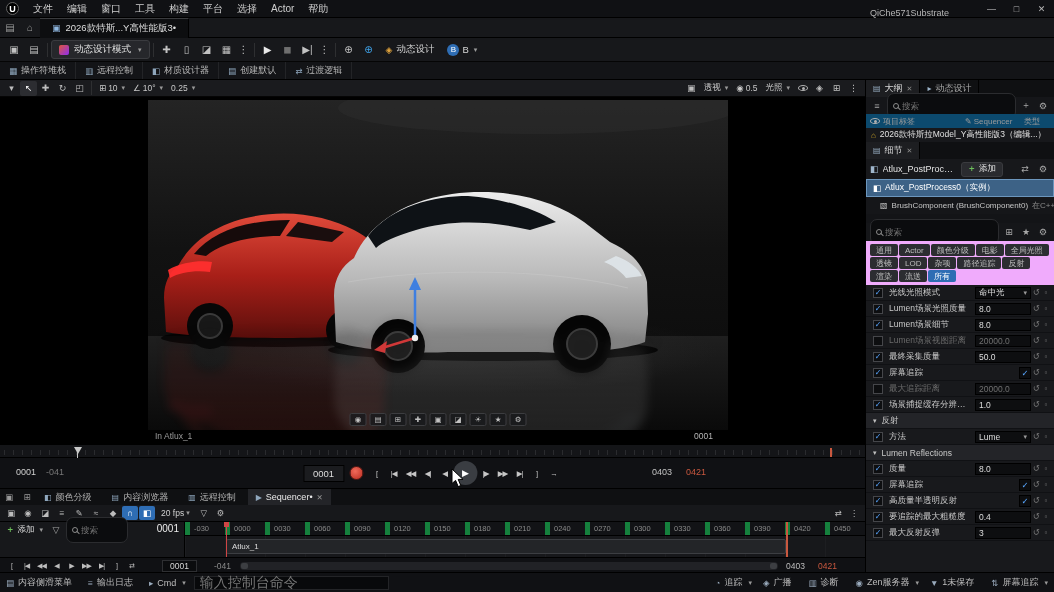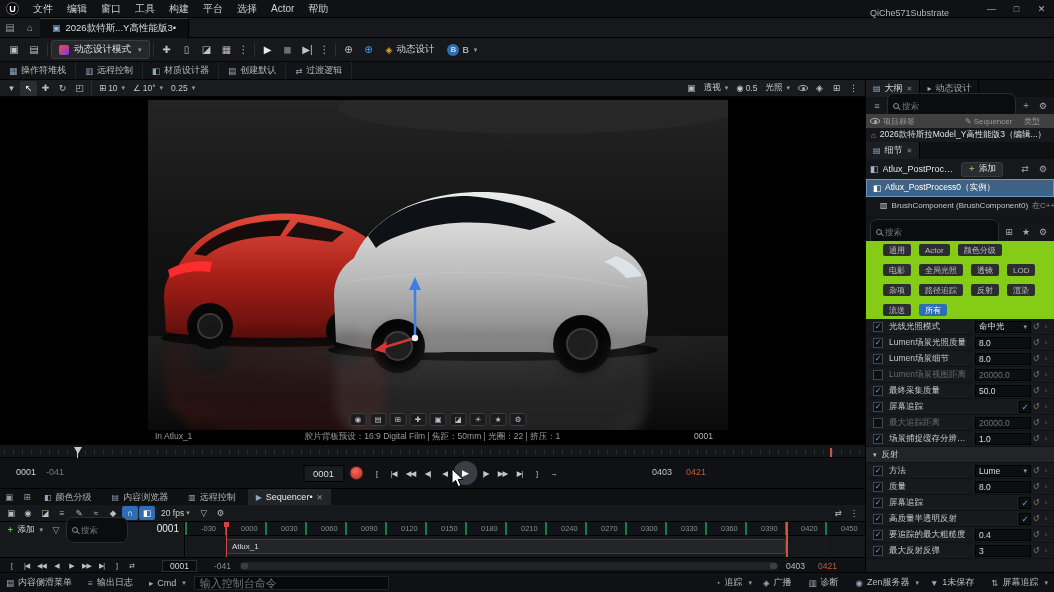--- a/index.html
+++ b/index.html
@@ -87,38 +87,38 @@
 .rp-tab .ti{font-size:8px;color:#9fb6cc}
 .rp-tab .tx{font-size:7px;color:#8a8a8a}
 .rp-tab.ghost{background:transparent;color:#a8a8a8}
 .rowbar{display:flex;align-items:center;padding:0 4px;gap:3px;flex:0 0 auto}
 .ol-toolbar{height:17px}
 .srch{flex:1;height:13px;background:#0b0c0e;border:1px solid #2b2c2f;border-radius:7px;display:flex;align-items:center;gap:3px;padding:12px 5px}
 .srch input{background:transparent;border:0;color:#9a9a9a;font-size:8.5px;width:100%;font-family:inherit}
 .i-search{width:6px;height:6px;border:1px solid #8a8a8a;border-radius:50%;position:relative;flex:0 0 auto}
 .i-search::after{content:"";position:absolute;width:4px;height:1px;background:#8a8a8a;transform:rotate(45deg);right:-3px;bottom:-1px}
 .mini{width:14px;height:14px;display:flex;align-items:center;justify-content:center;color:#a8a8a8;font-size:9px;flex:0 0 auto}
-.ol-header{height:14px;background:#404040;display:flex;align-items:center;font-size:8px;color:#9a9a9a;padding:0 4px;gap:3px;flex:0 0 auto}
+.ol-header{height:14px;background:#0c4a6e;display:flex;align-items:center;font-size:8px;color:#9a9a9a;padding:0 4px;gap:3px;flex:0 0 auto}
 .ol-header .c-label{flex:1}
 .ol-header .c-seq{width:56px;display:flex;gap:2px;align-items:center}
 .ol-header .c-type{width:26px}
 .ol-row{height:14px;display:flex;align-items:center;gap:4px;font-size:8.5px;color:#e0e0e0;background:#17181b;padding:0 5px;white-space:nowrap;overflow:hidden;flex:0 0 auto}
 .ol-row .oi{color:#c9a227;font-size:8px}
 .ol-row .otxt{overflow:hidden;text-overflow:ellipsis}
 .ol-footer{height:14px;display:flex;align-items:center;font-size:8px;color:#8c8c8c;padding:0 6px;background:#101114;flex:0 0 auto}
 .dt-header{height:20px;display:flex;align-items:center;gap:4px;padding:0 4px;background:#17181b;flex:0 0 auto}
 .dt-header .aname{font-size:9px;color:#e4e4e4;white-space:nowrap;overflow:hidden;text-overflow:ellipsis;max-width:74px}
 .add-btn{display:flex;align-items:center;gap:3px;background:#2a2b2f;border:1px solid #3a3b3f;border-radius:3px;height:15px;padding:0 6px;font-size:8.5px;color:#e0e0e0}
 .add-btn .plus{color:#6cbf5a;font-weight:bold}
 .inst-row{height:18px;background:#3d6286;border:1px solid #6c96bd;display:flex;align-items:center;gap:4px;font-size:8.5px;color:#fff;padding:0 6px;flex:0 0 auto;white-space:nowrap;overflow:hidden}
 .comp-row{height:17px;display:flex;align-items:center;gap:4px;font-size:8px;color:#c5c5c5;padding:0 4px 0 14px;flex:0 0 auto;white-space:nowrap;overflow:hidden}
 .comp-row .cnote{margin-left:auto;color:#8a8a8a}
 .rp-gap{height:9px;background:#131417;flex:0 0 auto}
 .dt-search{height:18px}
-.chips{display:flex;flex-wrap:wrap;gap:8px;padding:3px 17px;background:#84cc16;flex:0 0 auto}
+.chips{display:flex;flex-wrap:wrap;gap:1px;padding:3px 4px;background:#f0abfc;flex:0 0 auto}
 .chip{height:12px;padding:0 6px;background:#2c2d31;border-radius:2px;font-size:8px;color:#bdbdbd;display:flex;align-items:center}
 .chip.on{background:#2e6db4;color:#fff}
 .props{flex:1;overflow:hidden;background:#18191c}
 .prow{height:16px;display:flex;align-items:center;padding:0 3px 0 7px;border-bottom:1px solid #101114;background:#18191c}
 .prow .arrow{display:none}
 .prow.sec{background:#232428;color:#e0e0e0}
 .prow.sec .arrow{display:inline-block;margin-right:5px;font-size:7px;color:#c0c0c0}
 .chk{width:10px;height:10px;border:1px solid #45464a;background:#0d0e10;margin-right:6px;font-size:8px;color:#58a6ff;display:flex;align-items:center;justify-content:center;flex:0 0 auto}
 .plabel{flex:1;font-size:8.5px;color:#c9c9c9;white-space:nowrap;overflow:hidden;text-overflow:ellipsis;margin-right:3px}
 .pval{width:56px;height:12px;background:#0d0e10;border:1px solid #000;font-size:8.5px;color:#dedede;display:flex;align-items:center;padding:0 3px;flex:0 0 auto}
@@ -142,41 +142,41 @@
 .fps{display:flex;align-items:center;font-size:8.5px;color:#cfcfcf;padding:0 5px}
 .sq-right{margin-left:auto;display:flex;align-items:center}
 .sq-main{height:35px;display:flex;position:relative}
 .sq-tree{width:185px;background:#17181b;border-right:1px solid #000;position:relative}
 .sq-tree .rowbar{height:16px;padding:0 3px}
 .sq-add{display:flex;align-items:center;gap:3px;font-size:8.5px;color:#dcdcdc;padding:0 3px}
 .sq-add .plus{color:#6cbf5a;font-weight:bold}
 .sq-time{position:absolute;right:5px;top:1px;font-size:10px;color:#ececec}
 .sq-timeline{flex:1;position:relative;background:#121316}
 .ruler{height:14px;display:flex;border-bottom:1px solid #000}
-.tick{width:40px;font-size:7.5px;color:#8a8a8a;border-left:2px solid #15803d;padding-left:14px;line-height:13px;flex:0 0 auto;overflow:hidden}
+.tick{width:40px;font-size:7.5px;color:#8a8a8a;border-left:5px solid #15803d;padding-left:4px;line-height:13px;flex:0 0 auto;overflow:hidden}
 .trackarea{position:relative;height:21px;background:#17181b;background-image:repeating-linear-gradient(90deg,#1d1e21 0 1px,transparent 1px 40px)}
 .clip{position:absolute;left:41px;top:3px;width:560px;height:15px;background:#232528;border:1px solid #3c3e42;border-radius:2px;font-size:8px;color:#dcdcdc;display:flex;align-items:center;padding-left:5px}
 .playhead{position:absolute;left:41px;top:0;width:1px;height:35px;background:#d04545}
 .playhead::before{content:"";position:absolute;left:-2px;top:0;width:5px;height:5px;background:#d04545}
 .endmark{position:absolute;left:601px;top:0;width:2px;height:35px;background:#c9583f}
 .sq-transport{height:16px;background:#101114;border-top:1px solid #000;position:relative;display:flex;align-items:center;padding:0 4px}
 .tbtn2{width:15px;height:14px;display:flex;align-items:center;justify-content:center;color:#bdbdbd;font-size:7px;letter-spacing:-1px}
 .time-box{position:absolute;left:162px;top:2px;height:12px;background:#0b0c0e;border:1px solid #2e2f32;color:#d6d6d6;font-size:8.5px;display:flex;align-items:center;padding:0 7px}
 .rs{position:absolute;font-size:8.5px;top:3px}
 .range-bar{position:absolute;left:240px;top:4px;width:538px;height:8px;background:#212226;border-radius:4px}
 .range-bar::before,.range-bar::after{content:"";position:absolute;top:1px;width:7px;height:6px;background:#3c3e42;border-radius:2px}
 .range-bar::before{left:1px}
 .range-bar::after{right:1px}
 
 
 .statusbar{position:absolute;left:0;top:572px;width:1054px;height:20px;background:#101114;border-top:1px solid #000;display:flex;align-items:center;padding:0 6px;gap:8px}
 .st-item{display:flex;align-items:center;gap:4px;font-size:9px;color:#bdbdbd}
 .st-item .gi{font-size:8.5px;color:#9aabbd}
 .console{width:195px;height:14px;background:#08090b;border:1px solid #232427;display:flex;align-items:center;padding:0 5px}
-.console input{background:transparent;border:0;color:#7a7a7a;font-size:11px;width:100%;font-family:Liberation Sans, sans-serif}
+.console input{background:transparent;border:0;color:#7a7a7a;font-size:14px;width:100%;font-family:Liberation Mono, monospace}
 .st-right{margin-left:auto;display:flex;align-items:center;gap:11px}
 
 
 .cursor{position:absolute;left:451px;top:468px;z-index:1000;pointer-events:none}
 </style>
 </head>
 <body>
 
 <div class="app">
 
@@ -410,21 +410,20 @@
           <button class="cami">✚</button>
           <button class="cami">▣</button>
           <button class="cami">◪</button>
           <button class="cami">☀</button>
           <button class="cami">★</button>
           <button class="cami">⚙</button>
         </div>
     </div>
     <div class="vp-info">
       <span class="cam-name">In Atlux_1</span>
-      <span class="film">胶片背板预设：16:9 Digital Film | 焦距：50mm | 光圈：22 | 挤压：1</span>
       <span class="fr">0001</span>
     </div>
   </div>
 
   <div class="scrubber">
     <div class="scrub-ticks"></div>
     <div class="scrub-line"></div>
     <div class="scrub-head"></div>
     <div class="scrub-end"></div>
   </div>
@@ -625,20 +624,26 @@
 
         <div class="prow vt-drop">
 
           <span class="chk">✓</span>
           <span class="plabel">方法</span>
           <span class="pval">Lume</span>
           <span class="ric">↺</span>
           <span class="ric">▫</span>
         </div>
 
+        <div class="prow sec">
+          <span class="arrow">▾</span>
+
+          <span class="plabel">Lumen Reflections</span>
+
+        </div>
 
         <div class="prow vt-num">
 
           <span class="chk">✓</span>
           <span class="plabel">质量</span>
           <span class="pval">8.0</span>
           <span class="ric">↺</span>
           <span class="ric">▫</span>
         </div>
 

